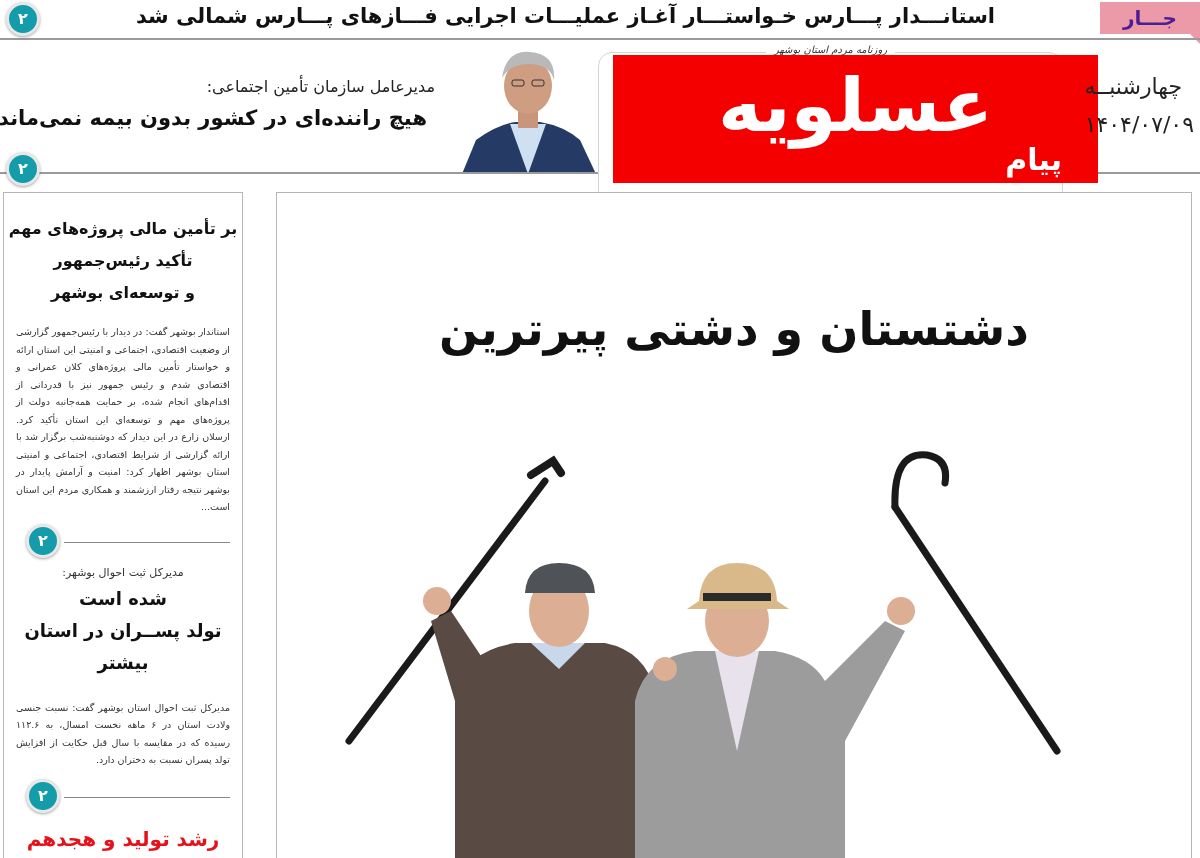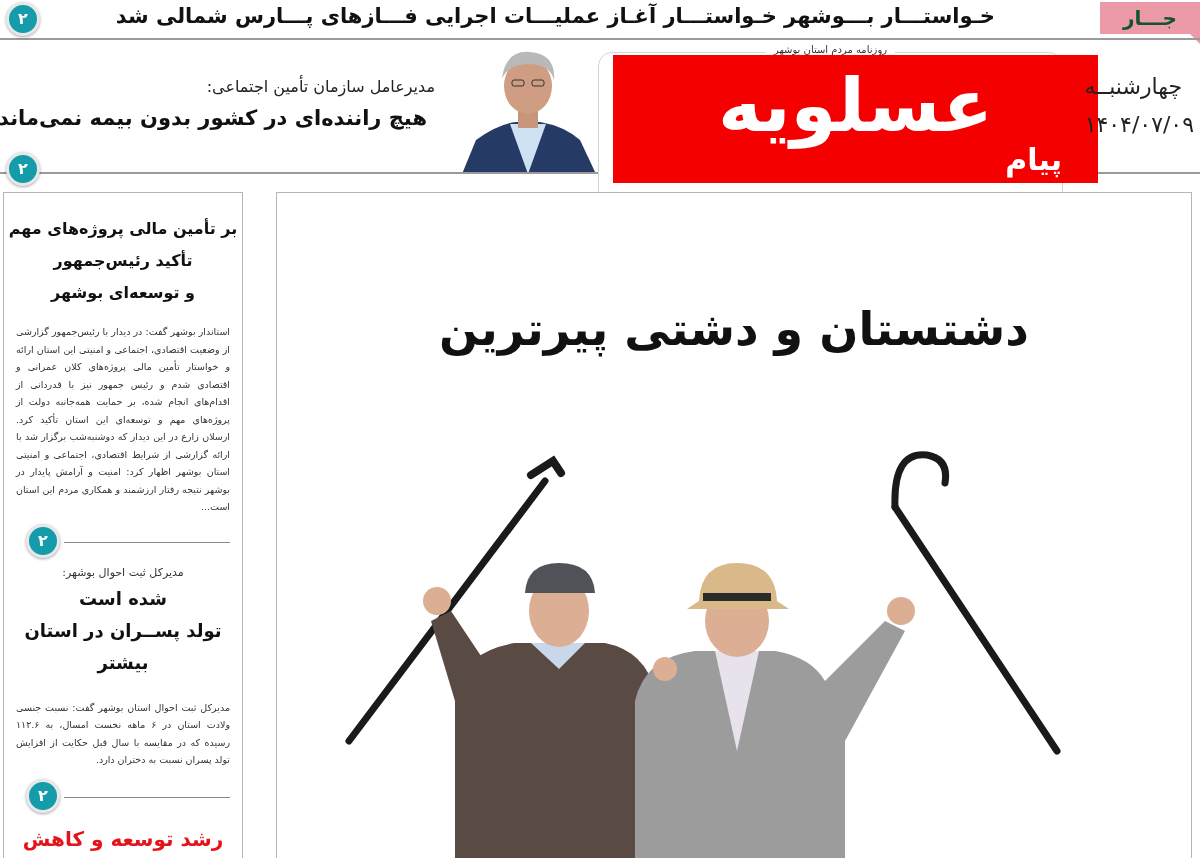--- a/index.html
+++ b/index.html
@@ -3,29 +3,29 @@
   <meta charset="utf-8">
   <style>
     * { box-sizing: border-box; margin: 0; padding: 0; }
     html, body { width: 1200px; height: 858px; overflow: hidden; background: #ffffff; }
     body { position: relative; font-family: "DejaVu Sans", sans-serif; color: #111; direction: rtl; }
     .abs { position: absolute; }
 
     
     .top-teaser { left: 0; top: 0; width: 1200px; height: 40px; }
     .top-teaser .rule { position: absolute; left: 0; right: 0; top: 38px; height: 2px; background: #9a9a9a; }
-    .badge-jar { position: absolute; right: 0; top: 2px; width: 100px; height: 32px; background: #ec9aa8; color: #14532d; font-weight: bold; font-size: 20px; text-align: center; line-height: 32px; letter-spacing: 4px; }
+    .badge-jar { position: absolute; right: 0; top: 2px; width: 100px; height: 32px; background: #ec9aa8; color: #4c1d95; font-weight: bold; font-size: 20px; text-align: center; line-height: 32px; letter-spacing: 4px; }
     .badge-jar::after { content: ""; position: absolute; right: 0; bottom: -10px; border-top: 10px solid #ec9aa8; border-left: 10px solid transparent; }
     .top-headline { position: absolute; right: 205px; top: 4px; font-size: 21px; font-weight: bold; white-space: nowrap; color: #111; }
 
     .page-num { width: 34px; height: 34px; border-radius: 50%; background: #149cab; border: 3px solid #e8e8e8; box-shadow: 0 1px 3px rgba(0,0,0,.35); color: #fff; font-weight: bold; font-size: 16px; text-align: center; line-height: 28px; }
 
     
     .logo-box { left: 598px; top: 52px; width: 465px; height: 163px; border: 1px solid #cfd6d6; border-radius: 14px; background: #fff; }
-    .logo-tag { position: absolute; top: -9px; left: 0; right: 0; text-align: center; font-size: 10px; color: #333; }
+    .logo-tag { position: absolute; top: -9px; left: 0; right: 0; text-align: center; font-size: 10px; color: #333; font-style: italic; }
     .logo-tag span { background: #fff; padding: 0 8px; }
     .logo-red { position: absolute; left: 14px; top: 2px; width: 485px; height: 128px; background: #f40000; overflow: hidden; }
     .logo-word { position: absolute; left: 10px; top: 10px; right: 10px; height: 80px; color: #fff; font-family: "DejaVu Sans", sans-serif; font-weight: bold; font-size: 74px; line-height: 80px; text-align: center; letter-spacing: 2px; }
     .logo-payam { position: absolute; right: 36px; bottom: 6px; color: #fff; font-weight: bold; font-size: 30px; }
     .logo-info { position: absolute; left: 14px; right: 14px; bottom: 4px; height: 18px; display: flex; justify-content: space-between; align-items: center; font-size: 9.5px; color: #222; }
     .logo-info .url { direction: ltr; font-size: 10px; }
 
     .date-day { right: 18px; top: 74px; font-size: 22px; color: #222; }
     .date-num { right: 6px; top: 112px; font-size: 22px; color: #222; direction: ltr; letter-spacing: 1px; }
 
@@ -50,21 +50,21 @@
     .main-box { left: 276px; top: 192px; width: 916px; height: 680px; border: 1px solid #b5b5b5; border-bottom: none; background: #fff; }
     .kicker { position: absolute; left: 0; right: 0; top: 52px; text-align: center; color: #e4131b; font-size: 22px; }
     .headline { position: absolute; left: 0; right: 0; top: 100px; text-align: center; font-size: 46px; font-weight: 900; line-height: 72px; color: #111; }
     .photo { position: absolute; left: 30px; right: 120px; top: 258px; bottom: 0; }
   </style>
 </head>
 <body>
 
 <div class="abs top-teaser">
   <div class="badge-jar">جـــار</div>
-  <div class="top-headline">خـواستـــار بـــوشهر خـواستـــار آغـاز عملیـــات اجرایی فـــازهای پـــارس شمالی شد</div>
+  <div class="top-headline">استانـــدار پـــارس خـواستـــار آغـاز عملیـــات اجرایی فـــازهای پـــارس شمالی شد</div>
   <div class="rule"></div>
 </div>
 <div class="abs page-num" style="left:6px; top:2px;">۲</div>
 
 <div class="abs ins-kicker">مدیرعامل سازمان تأمین اجتماعی:</div>
 <div class="abs ins-title">هیچ راننده‌ای در کشور بدون بیمه نمی‌ماند</div>
 <div class="abs ins-photo">
   <svg width="138" height="130" viewBox="0 0 138 130">
     <rect width="138" height="130" fill="#ffffff"></rect>
     <path d="M4 130 L18 96 Q40 80 58 78 L82 78 Q106 82 122 96 L138 130 Z" fill="#263a66"></path>
@@ -117,21 +117,21 @@
     </div>
     <div class="sb-body" style="margin-top:20px;">مدیرکل ثبت احوال استان بوشهر گفت: نسبت جنسی ولادت استان در ۶ ماهه نخست امسال، به ۱۱۲.۶ رسیده که در مقایسه با سال قبل حکایت از افزایش تولد پسران نسبت به دختران دارد.</div>
   </div>
   <div class="sb-sep" style="margin-top:8px;">
     <div class="line"></div>
     <div class="page-num">۲</div>
   </div>
 
   <div style="padding-top:6px;">
     <div class="red-title">
-      <div>رشد توسعه و کاهش</div>
+      <div>رشد تولید و هجدهم</div>
       <div>آلاینده‌ها در پالایشگاه</div>
 
     </div>
   </div>
 
 </div>
 
 <div class="abs main-box">
   <div class="headline">
     <div>دشتستان و دشتی پیرترین</div>

